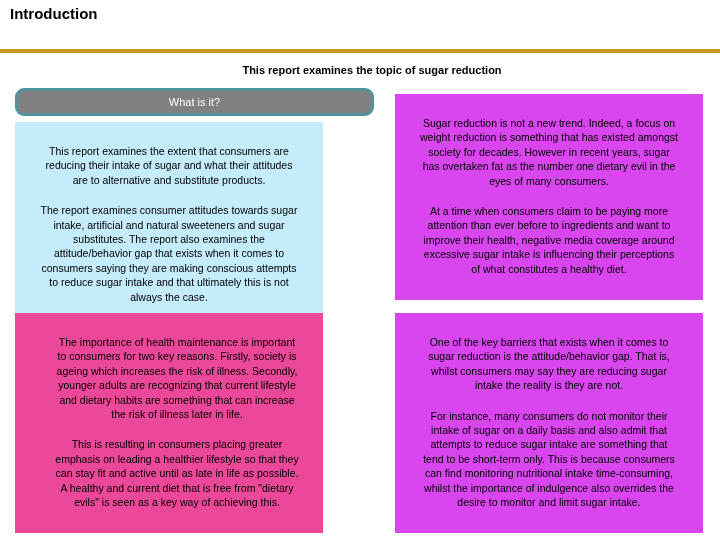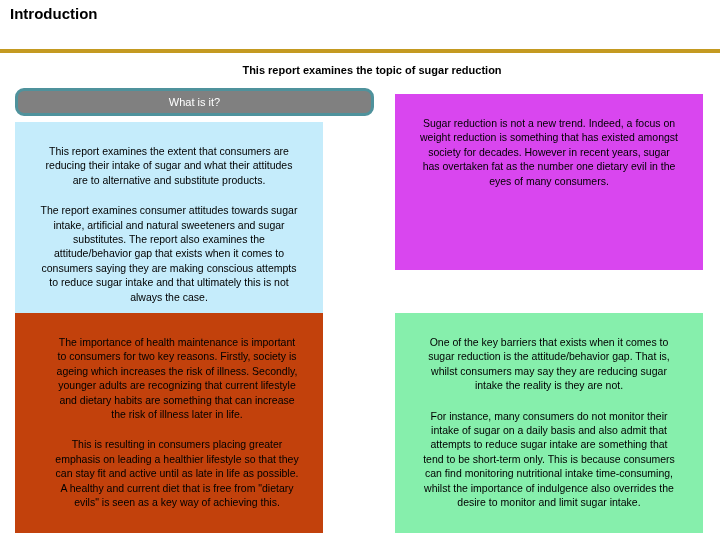--- a/index.html
+++ b/index.html
@@ -88,22 +88,22 @@
   .panel-body p {
     margin: 16px;
   }
   .panel-body p + p {
     margin-top: 13px;
   }
 
   
   .body-blue   { background: #c5ecfb; min-height: 176px; }
   .body-green  { background: #d946ef; min-height: 176px; }
-  .body-peach  { background: #c2410c; min-height: 184px; padding-left: 24px; }
-  .body-yellow { background: #86efac; min-height: 188px; }
+  .body-peach  { background: #ec4899; min-height: 184px; padding-left: 24px; }
+  .body-yellow { background: #d946ef; min-height: 188px; }
 </style>
 </head>
 <body>
 
 <div id="slide-title">Introduction</div>
 
 <div id="title-rule"></div>
 
 <div id="subtitle">This report examines the topic of sugar reduction</div>
 
@@ -111,20 +111,21 @@
   <div class="panel-header">What is it?</div>
   <div class="panel-body body-blue">
     <p>This report examines the extent that consumers are reducing their intake of sugar and what their attitudes are to alternative and substitute products.</p>
     <p>The report examines consumer attitudes towards sugar intake, artificial and natural sweeteners and sugar substitutes. The report also examines the attitude/behavior gap that exists when it comes to consumers saying they are making conscious attempts to reduce sugar intake and that ultimately this is not always the case.</p>
   </div>
 </div>
 
 <div class="panel col-right row-top">
   <div class="panel-body body-green">
     <p>Sugar reduction is not a new trend. Indeed, a focus on weight reduction is something that has existed amongst society for decades. However in recent years, sugar has overtaken fat as the number one dietary evil in the eyes of many consumers.</p>
+    <p>At a time when consumers claim to be paying more attention than ever before to ingredients and want to improve their health, negative media coverage around excessive sugar intake is influencing their perceptions of what constitutes a healthy diet.</p>
   </div>
 </div>
 
 <div class="panel col-left row-bottom">
   <div class="panel-body body-peach">
     <p>The importance of health maintenance is important to consumers for two key reasons. Firstly, society is ageing which increases the risk of illness. Secondly, younger adults are recognizing that current lifestyle and dietary habits are something that can increase the risk of illness later in life.</p>
     <p>This is resulting in consumers placing greater emphasis on leading a healthier lifestyle so that they can stay fit and active until as late in life as possible. A healthy and current diet that is free from "dietary evils" is seen as a key way of achieving this.</p>
   </div>
 </div>
 

